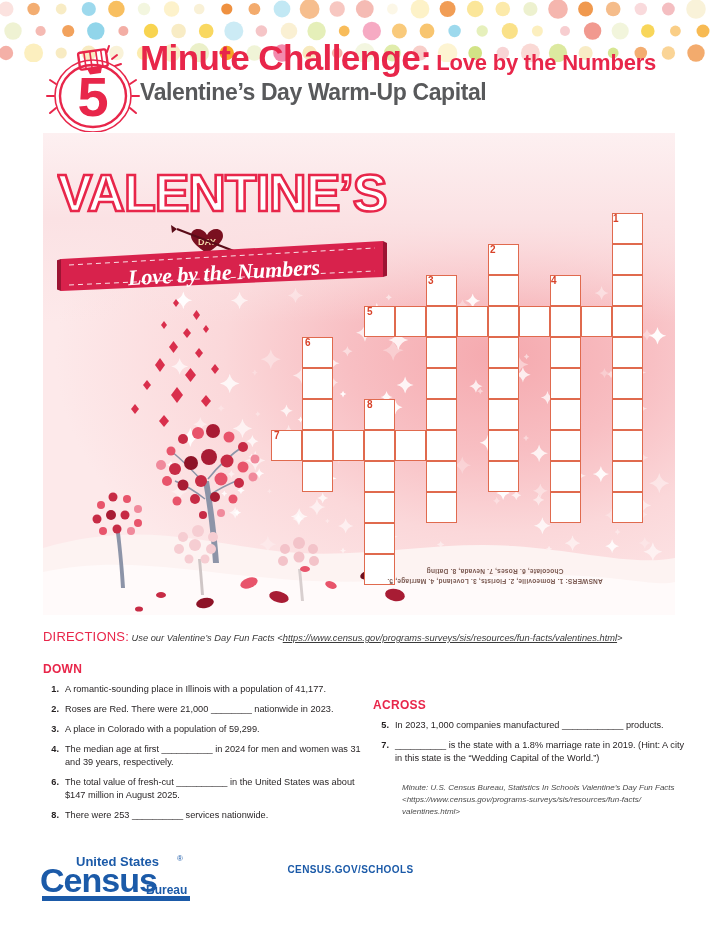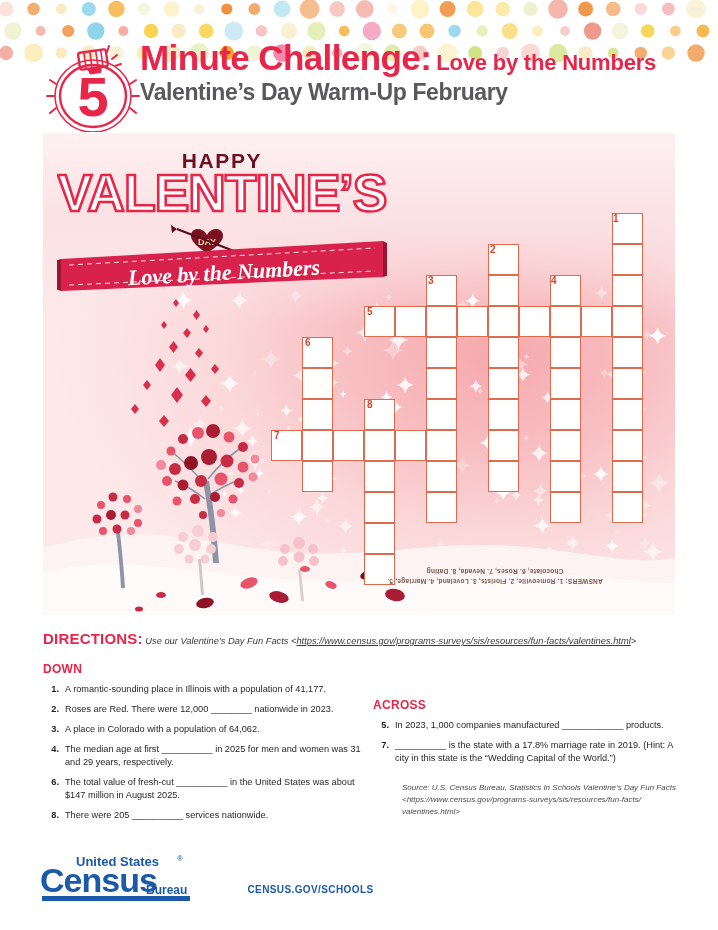--- a/index.html
+++ b/index.html
@@ -70,22 +70,22 @@
     transform:rotate(180deg);
     font-size:6.6px;line-height:1.55;color:#7b5a52;font-weight:bold;
     text-align:center;letter-spacing:.2px;
   }
 
   
   .directions{
     position:absolute;left:43px;top:628px;width:640px;
     font-size:9.3px;line-height:1.45;color:#3b3b3b;font-style:italic;
   }
-  .directions b{color:#e8264a;font-style:normal;font-weight:bold;
-    letter-spacing:.2px;font-size:15px;}
+  .directions b{color:#e8264a;font-style:normal;font-weight:normal;
+    letter-spacing:.2px;font-size:13px;}
   .directions u{text-decoration:underline;font-style:italic;}
 
   
   .col-head{
     font-size:12px;font-weight:bold;color:#e8264a;letter-spacing:.3px;
   }
   .clues-down{position:absolute;left:43px;top:662px;width:320px;}
   .clues-across{position:absolute;left:373px;top:662px;width:315px;margin-top:36px;}
   .clue{
     display:flex;margin-top:7px;font-size:9.2px;line-height:1.42;color:#231f20;
@@ -94,22 +94,22 @@
   .clue .t{flex:1;}
   .source{
     position:absolute;left:402px;top:782px;width:290px;
     font-size:8px;line-height:1.5;color:#4a4a4a;font-style:italic;
   }
 
   
   .footer{position:absolute;left:0;top:840px;width:718px;height:90px;}
   .census-logo{position:absolute;left:38px;top:12px;}
   .cg-url{
-    position:absolute;left:0;top:884px;width:621px;text-align:center;
-    font-size:10px;font-weight:bold;color:#1b5aa8;letter-spacing:.4px;
+    position:absolute;left:0;top:864px;width:621px;text-align:center;
+    font-size:10px;font-weight:bold;color:#1b5aa8;letter-spacing:.4px;padding-left:40px;
   }
   .sis{position:absolute;left:505px;top:845px;}
 </style>
 </head>
 <body>
 
 <div class="dots">
   <svg width="718" height="62" viewBox="0 0 718 62">
     <g id="dotrows">
         <circle cx="6" cy="9" r="7.5" fill="#f7c7c0" opacity="0.51"></circle>
@@ -223,21 +223,21 @@
           <path d="M69 26 L75 24"></path>
           <path d="M61 12 L63 6"></path>
       </g>
       <text x="47" y="76" font-family="Liberation Sans, sans-serif" font-size="56" font-weight="bold" fill="#e8264a" text-anchor="middle">5</text>
     </svg>
   </div>
 
   <div class="h-title">
     <span class="h-main">Minute Challenge:</span><span class="h-sub-inline">Love by the Numbers</span>
   </div>
-  <div class="h-sub">Valentine’s Day Warm-Up February</div>
+  <div class="h-sub">Valentine’s Day Warm-Up Capital</div>
 </div>
 
 <div class="panel">
   <div class="panel-top-wash"></div>
 
   <svg class="sparkles" viewBox="0 0 632 482">
     <g id="sparkgroup" fill="#ffffff">
         <path d="M343.6539780521262 342.6875946502057 Q344.3370898491084 346.10315363511654 347.7526488340192 346.78626543209873
                         Q344.3370898491084 347.4693772290809 343.6539780521262 350.88493621399175
                         Q342.970866255144 347.4693772290809 339.5553072702332 346.78626543209873
@@ -953,21 +953,20 @@
         <path d="M168 236 l4 -5 4 5 -4 5 z"></path>
       <path d="M100 252 l4 -5 4 5 -4 5 z"></path>
         <path d="M128 262 l6 -8 6 8 -6 8 z"></path>
       <path d="M158 268 l5 -6 5 6 -5 6 z"></path>
         <path d="M88 276 l4 -5 4 5 -4 5 z"></path>
       <path d="M116 288 l5 -6 5 6 -5 6 z"></path>
     </g>
   </svg>
 
   <div class="vday">
-    <div class="happy">HAPPY</div>
     <svg width="330" height="150" viewBox="0 0 330 150" style="position:absolute;left:0;top:0;">
       <text x="165" y="70" text-anchor="middle" font-family="Liberation Sans, sans-serif" font-size="52" font-weight="bold" fill="#ffffff" stroke="#e8264a" stroke-width="2.6" style="letter-spacing:-1px;">VALENTINE’S</text>
       <g>
         <path d="M150 94 C146 86 134 86 134 95 C134 103 150 112 150 112 C150 112 166 103 166 95 C166 86 154 86 150 94 Z" fill="#7a1020"></path>
         <text x="150" y="104" text-anchor="middle" font-family="Liberation Sans, sans-serif" font-size="9" font-weight="bold" fill="#f0d8a8">DAY</text>
         <path d="M120 88 L182 112" stroke="#5a0c18" stroke-width="2.2" fill="none"></path>
         <path d="M182 112 l-9 -3 l2 7 z" fill="#5a0c18"></path>
         <path d="M120 88 l-6 -4 l1 8 z" fill="#5a0c18"></path>
       </g>
       <g>
@@ -1057,57 +1056,57 @@
 
 <div class="clues-down">
   <div class="col-head">DOWN</div>
   <div id="down-list">
       <div class="clue">
         <span class="n">1.</span>
         <span class="t">A romantic-sounding place in Illinois with a population of 41,177.</span>
       </div>
       <div class="clue">
         <span class="n">2.</span>
-        <span class="t">Roses are Red. There were 12,000 ________ nationwide in 2023.</span>
+        <span class="t">Roses are Red. There were 21,000 ________ nationwide in 2023.</span>
       </div>
       <div class="clue">
         <span class="n">3.</span>
-        <span class="t">A place in Colorado with a population of 64,062.</span>
+        <span class="t">A place in Colorado with a population of 59,299.</span>
       </div>
       <div class="clue">
         <span class="n">4.</span>
-        <span class="t">The median age at first __________ in 2025 for men and women was 31 and 29 years, respectively.</span>
+        <span class="t">The median age at first __________ in 2024 for men and women was 31 and 39 years, respectively.</span>
       </div>
       <div class="clue">
         <span class="n">6.</span>
         <span class="t">The total value of fresh-cut __________ in the United States was about $147 million in August 2025.</span>
       </div>
       <div class="clue">
         <span class="n">8.</span>
-        <span class="t">There were 205 __________ services nationwide.</span>
+        <span class="t">There were 253 __________ services nationwide.</span>
       </div>
     </div>
 </div>
 
 <div class="clues-across">
   <div class="col-head">ACROSS</div>
   <div id="across-list">
       <div class="clue">
         <span class="n">5.</span>
         <span class="t">In 2023, 1,000 companies manufactured ____________ products.</span>
       </div>
       <div class="clue">
         <span class="n">7.</span>
-        <span class="t">__________ is the state with a 17.8% marriage rate in 2019. (Hint: A city in this state is the “Wedding Capital of the World.”)</span>
+        <span class="t">__________ is the state with a 1.8% marriage rate in 2019. (Hint: A city in this state is the “Wedding Capital of the World.”)</span>
       </div>
     </div>
 </div>
 
 <div class="source">
-  <span>Source: U.S. Census Bureau, Statistics In Schools Valentine’s Day Fun Facts</span><br>
+  <span>Minute: U.S. Census Bureau, Statistics In Schools Valentine’s Day Fun Facts</span><br>
   <span>&lt;https://www.census.gov/programs-surveys/sis/resources/fun-facts/</span><br>
   <span>valentines.html&gt;</span>
 </div>
 
 <div class="footer">
   <div class="census-logo">
     <svg width="200" height="56" viewBox="0 0 200 56">
       <text x="38" y="14" font-family="Liberation Sans, sans-serif" font-size="13" font-weight="bold" fill="#1b5aa8">United States</text>
       <text x="139" y="9" font-family="Liberation Sans, sans-serif" font-size="8" fill="#1b5aa8">®</text>
       <text x="2" y="40" font-family="Liberation Sans, sans-serif" font-size="34" font-weight="bold" fill="#1b5aa8" style="letter-spacing:-1px;">Census</text>

